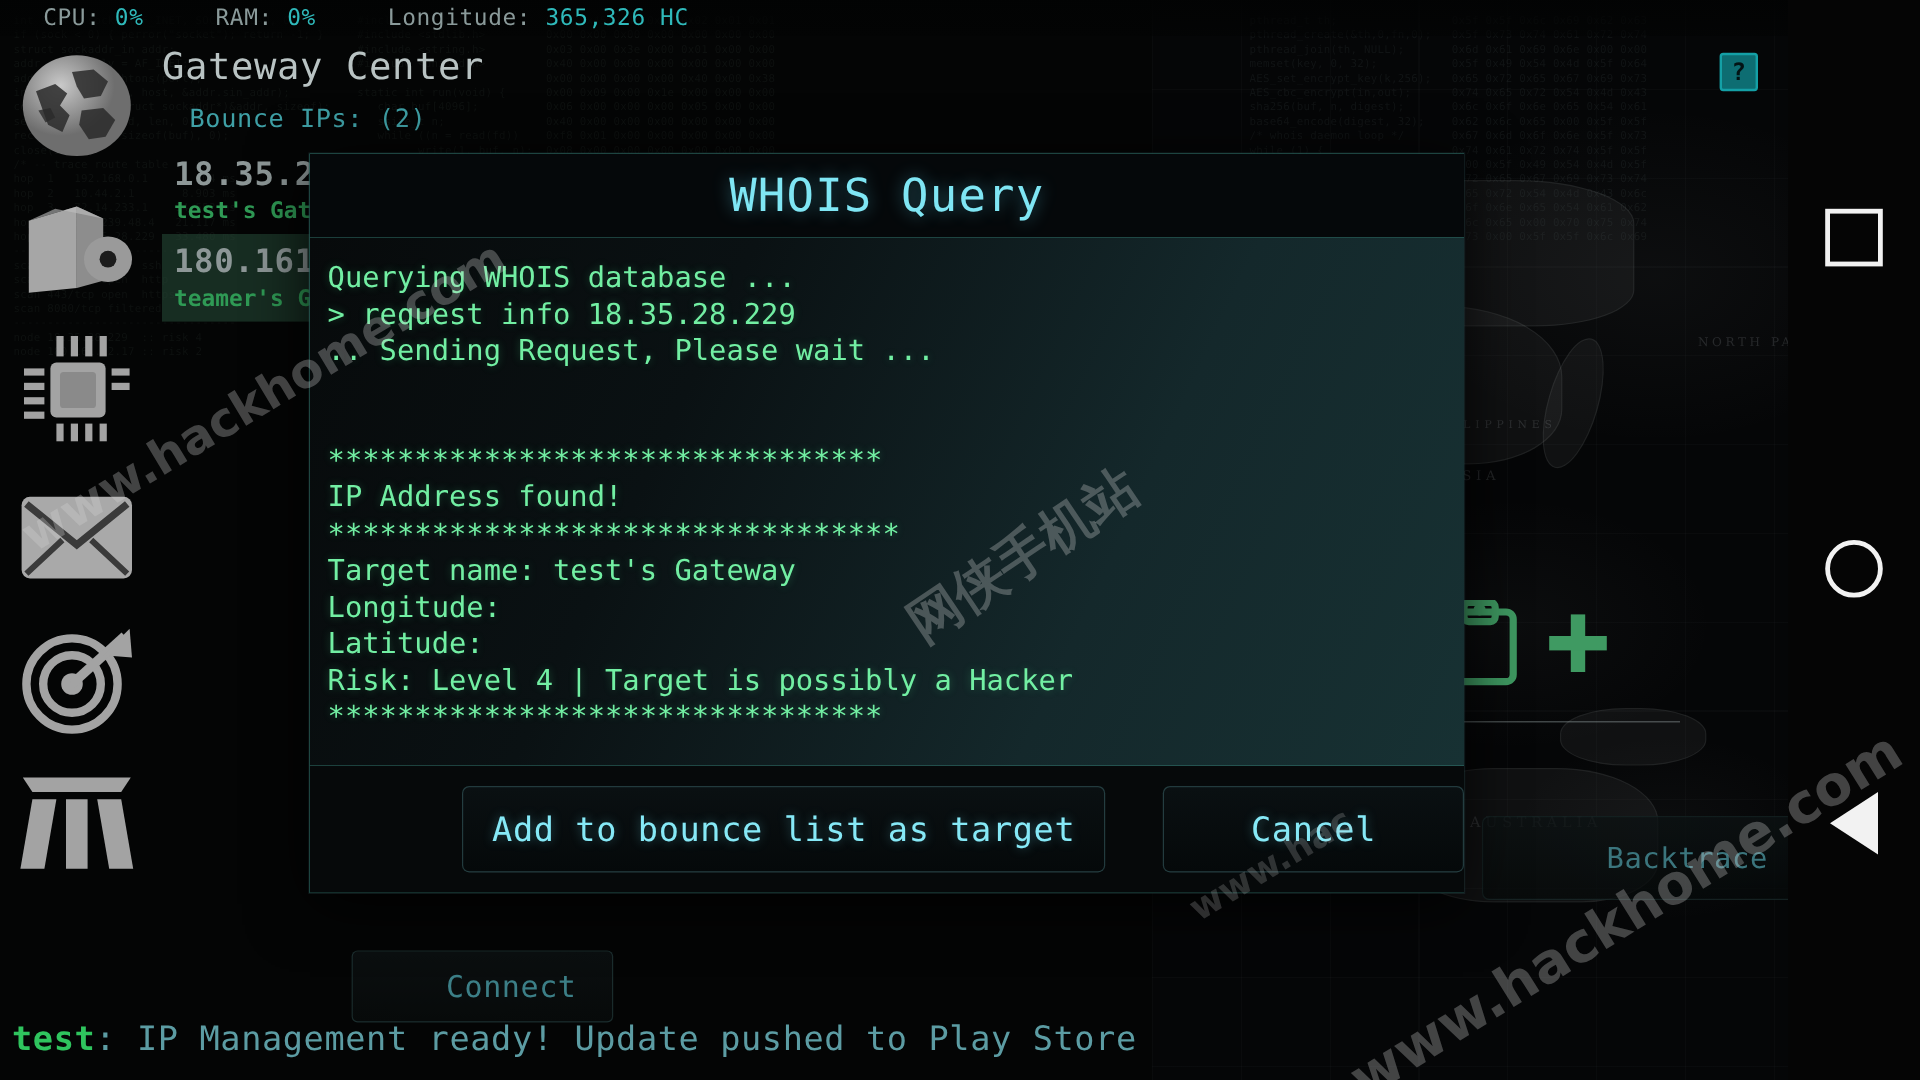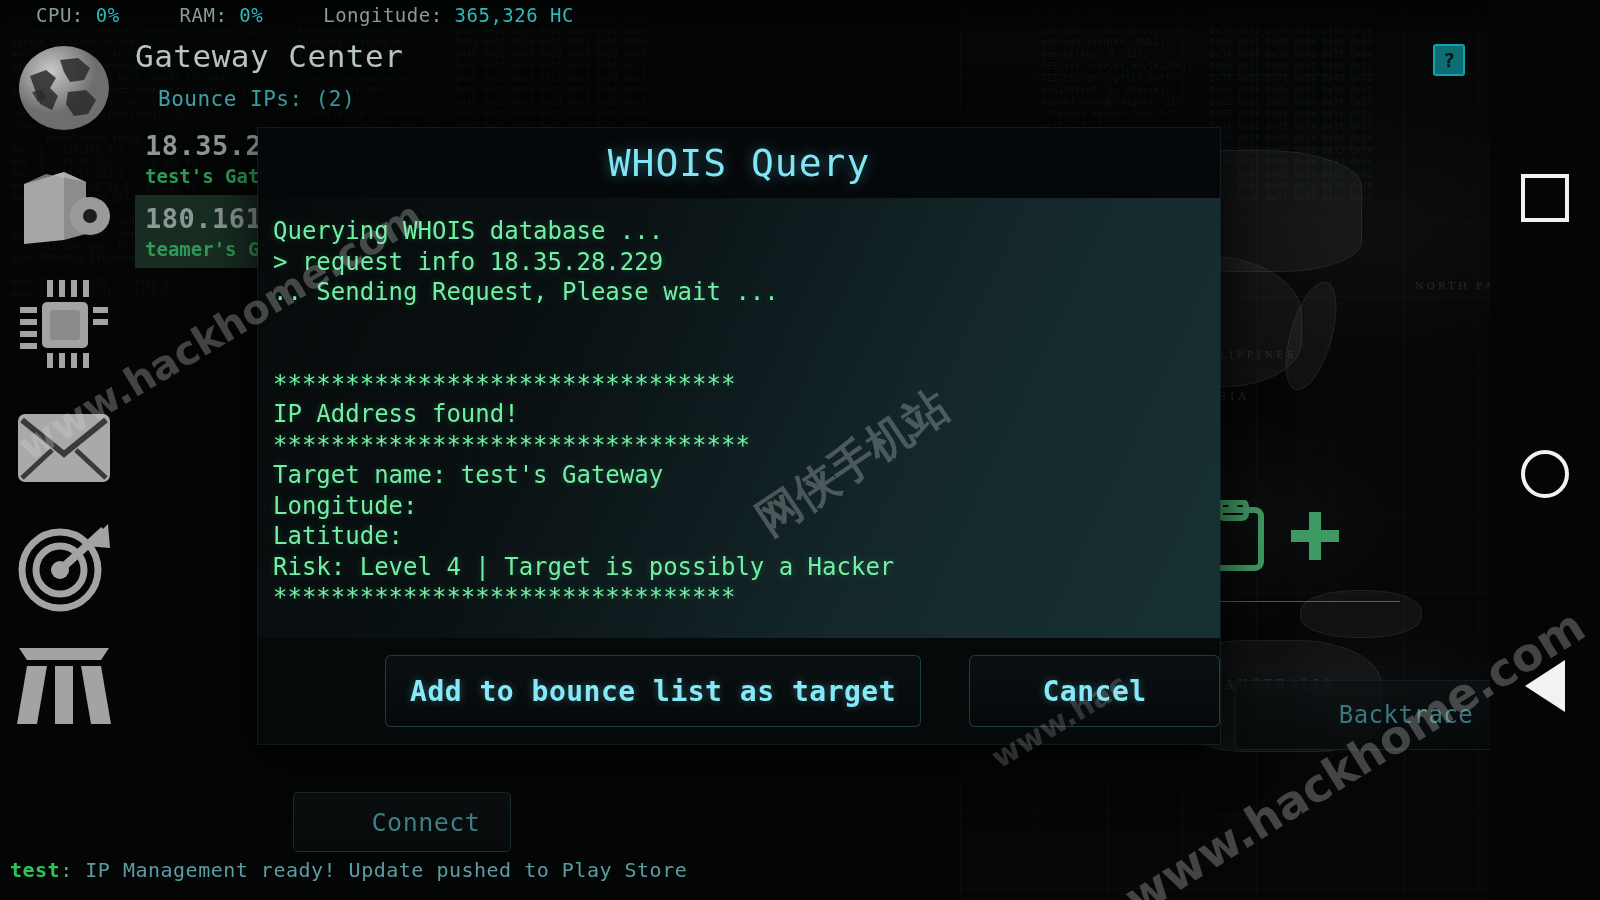--- a/index.html
+++ b/index.html
@@ -109,37 +109,37 @@
     background:linear-gradient(115deg,#070a0b 0%, #0a1113 32%, #14282b 68%, #173133 100%);
     overflow:hidden;
   }
   .log{
     font-size:24px;line-height:30.5px;color:#72efa3;white-space:pre;
     text-shadow:0 0 7px rgba(70,225,140,.28);letter-spacing:0px;
   }
   .log .blank{display:block;height:30.5px;}
   .dlg-foot{
     height:106px;background:#06090a;display:flex;align-items:center;
-    justify-content:flex-start;gap:48px;padding-left:127px;box-sizing:border-box;font-weight:bold;
+    justify-content:flex-start;gap:48px;padding-left:127px;box-sizing:border-box;
   }
   .dbtn{
     border:1px solid rgba(70,120,125,.45);border-radius:6px;
     background:linear-gradient(to bottom,#0a1012,#05090a);
     color:#86e9f7;font-size:28px;letter-spacing:.5px;
     display:flex;align-items:center;justify-content:center;
     text-shadow:0 0 9px rgba(110,225,245,.35);
     height:72px;box-sizing:border-box;
   }
   .dbtn.wide{width:545px;}
   .dbtn.narrow{width:255px;}
 
   
   .chat{
     position:absolute;left:10px;bottom:18px;z-index:50;
-    font-size:20px;letter-spacing:.5px;white-space:nowrap;margin-top:16px;
+    font-size:28px;letter-spacing:.5px;white-space:nowrap;margin-top:16px;
   }
   .chat .usr{color:#2fc45e;font-weight:bold;}
   .chat .msg{color:#5c9ca3;}
 
   
   .navbar{
     position:absolute;right:0;top:0;width:110px;height:900px;z-index:70;
     background:#050505;
   }
   .navbar .nb{position:absolute;left:50%;transform:translateX(-50%);}

